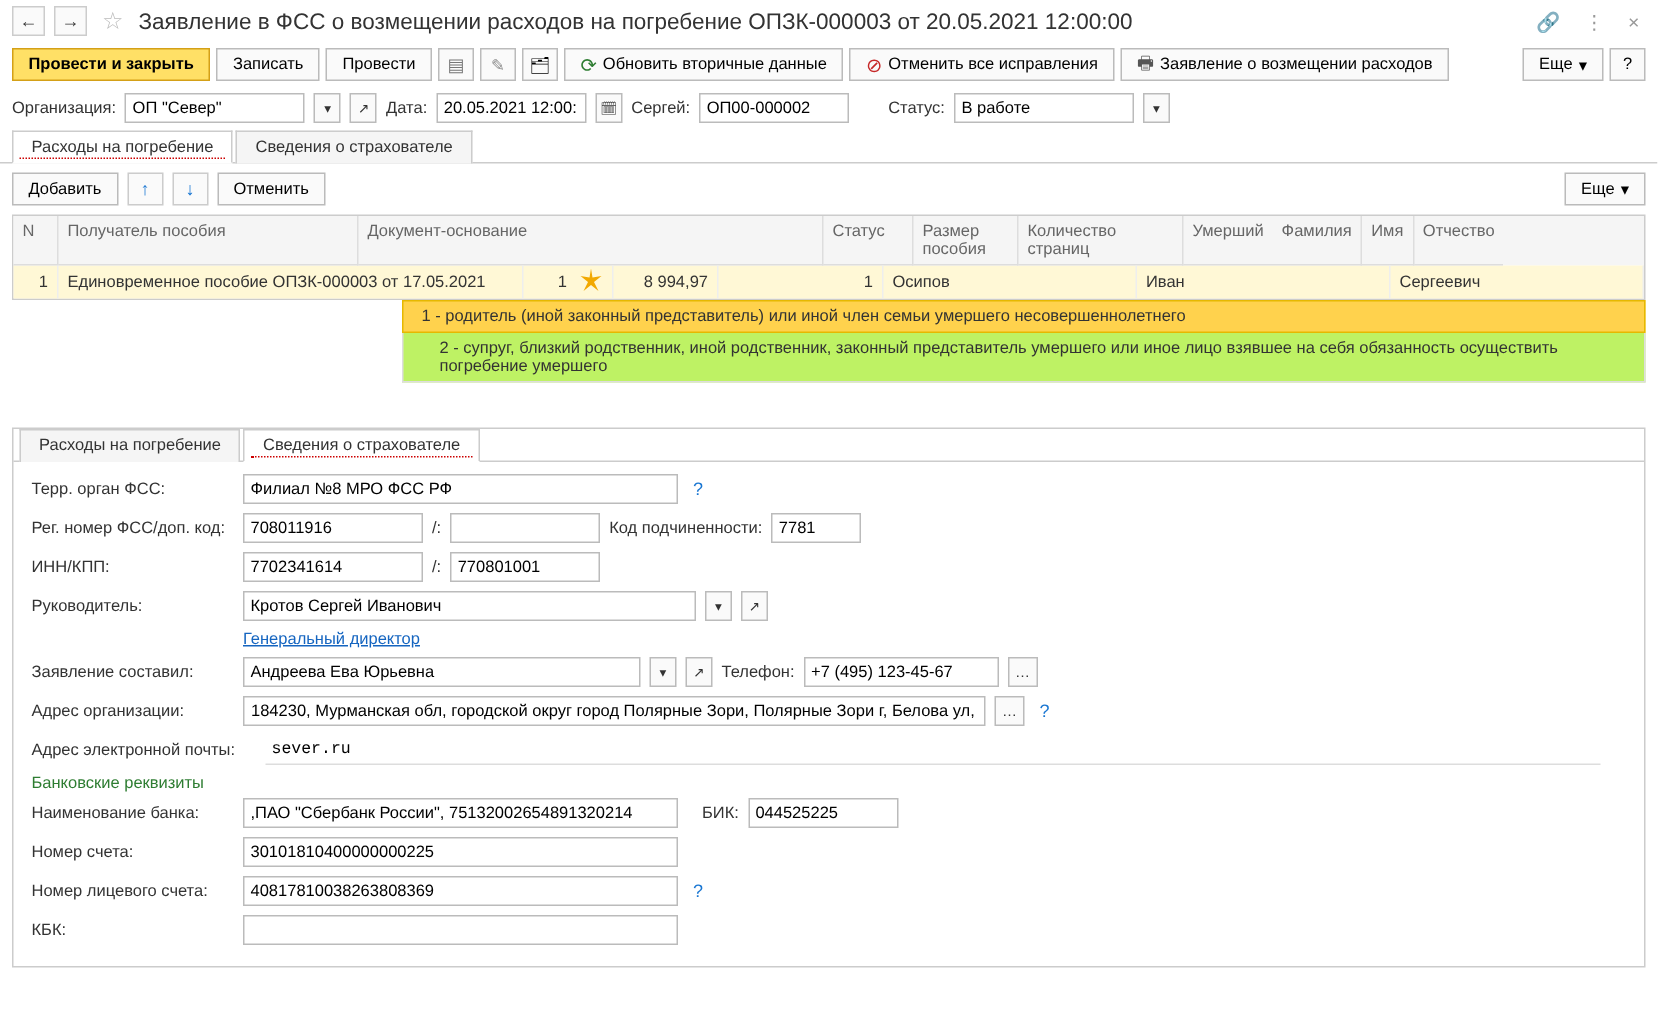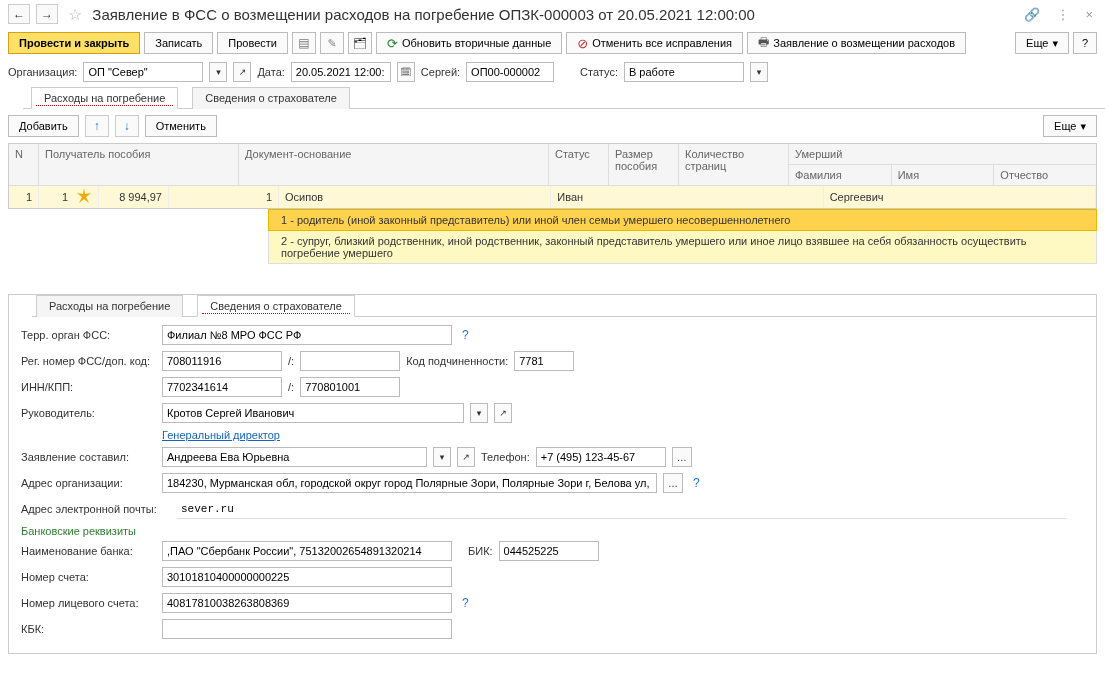--- a/index.html
+++ b/index.html
@@ -85,22 +85,21 @@
     align-items: center;
     justify-content: center;
     font-size: 9px;
     cursor: pointer;
   }
 
   .tabs {
     display: flex;
     padding: 0 8px;
     border-bottom: 1px solid #ccc;
-    gap: 14px;
-    margin-left: 23px;
+    gap: 2px;
   }
   .tab {
     padding: 4px 12px;
     border: 1px solid #ccc;
     border-bottom: none;
     background: #f5f5f5;
     cursor: pointer;
     font-size: 11px;
     position: relative;
     top: 1px;
@@ -138,38 +137,38 @@
     border: 1px solid #ccc;
     font-size: 11px;
   }
   .thead { display: flex; background: #f5f5f5; }
   .th {
     border-right: 1px solid #ddd;
     border-bottom: 1px solid #ddd;
     padding: 4px 6px;
     color: #666;
   }
-  .th-group { display: flex; flex-direction: column; }
+  .th-group { display: flex; flex-direction: row; }
   .th-group-sub { display: flex; }
   .trow { display: flex; background: #fff8d6; }
   .td {
     border-right: 1px solid #eee;
     padding: 4px 6px;
     height: 22px;
     display: flex;
     align-items: center;
   }
   .dropdown-row {
     background: #ffd24d;
     padding: 4px 12px;
     border: 1px solid #e6b800;
   }
   .dropdown-row2 {
-    background: #fef9c3;
-    padding: 4px 12px;
+    background: #bef264;
+    padding: 4px 24px;
     border: 1px solid #ddd;
     border-top: none;
   }
 
   .panel2 {
     margin: 30px 8px 8px 8px;
     border: 1px solid #ccc;
     padding: 0;
   }
   .panel2 .tabs { border-bottom: 1px solid #ccc; padding: 0 4px; margin-top: -1px;}
@@ -251,21 +250,21 @@
 
 <div class="fields-row">
   <span class="label">Организация:</span>
   <input class="input" style="width: 120px;" value="ОП &quot;Север&quot;">
   <div class="input-btn">▾</div>
   <div class="input-btn">↗</div>
   <span class="label">Дата:</span>
   <input class="input" style="width: 100px;" value="20.05.2021 12:00:">
   <div class="input-btn">🗓</div>
   <span class="label">Сергей:</span>
-  <input class="input" style="width: 88px;" value="ОП00-000002">
+  <input class="input" style="width: 100px;" value="ОП00-000002">
   <span class="label" style="margin-left:20px">Статус:</span>
   <input class="input" style="width: 120px;" value="В работе">
   <div class="input-btn">▾</div>
 </div>
 
 <div class="tabs">
   <div class="tab active red-underline">Расходы на погребение</div>
   <div class="tab">Сведения о страхователе</div>
 </div>
 
@@ -290,20 +289,21 @@
       <div class="th" style="border-right:none">Умерший</div>
       <div class="th-group-sub">
         <div class="th" style="flex:1">Фамилия</div>
         <div class="th" style="flex:1">Имя</div>
         <div class="th" style="flex:1;border-right:none">Отчество</div>
       </div>
     </div>
   </div>
   <div class="trow">
     <div class="td" style="width:30px;justify-content:flex-end">1</div>
+    <div class="td" style="width:310px">Единовременное пособие ОПЗК-000003 от 17.05.2021</div>
     <div class="td" style="width:60px;justify-content:flex-end;position:relative">
       <span>1</span>
       <span style="margin-left:8px;position:relative">
         <svg width="16" height="16" viewBox="0 0 16 16">
             <path d="M8 0 L9 6 L15 5 L10 9 L13 15 L8 11 L3 15 L6 9 L1 5 L7 6 Z" fill="#f2a900"></path>
           </svg>
       </span>
     </div>
     <div class="td" style="width:70px;justify-content:flex-end">8 994,97</div>
     <div class="td" style="width:110px;justify-content:flex-end">1</div>

